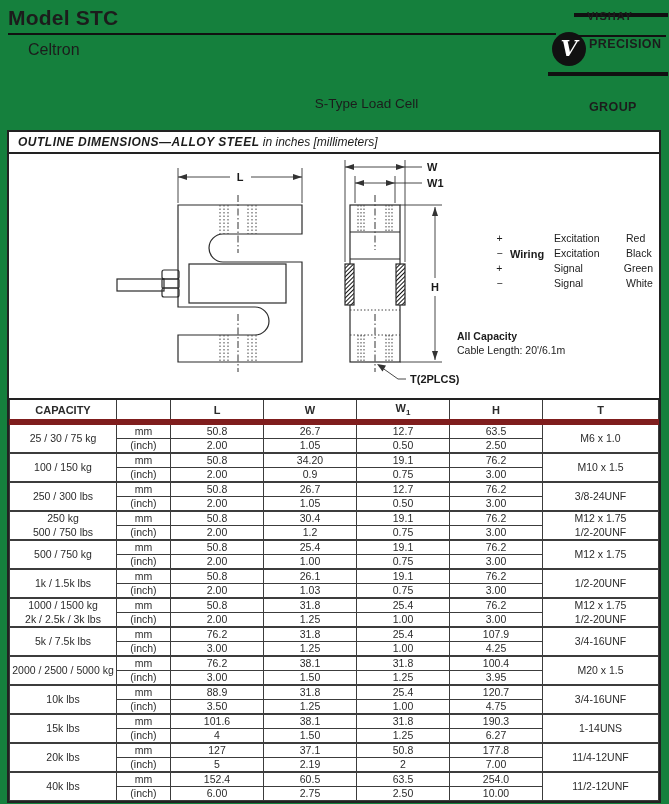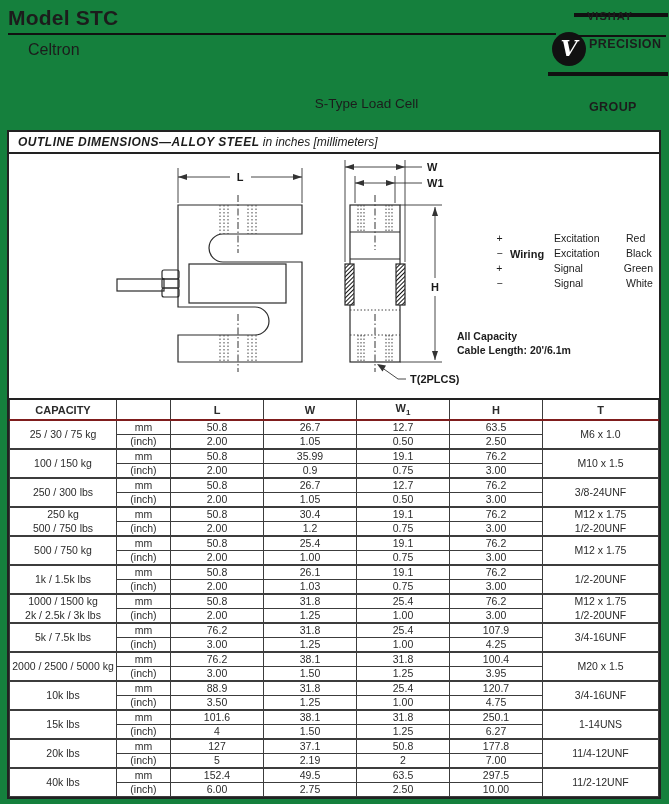--- a/index.html
+++ b/index.html
@@ -30,26 +30,26 @@
   .section-bar b{letter-spacing:.5px;}
 
   
   .drawing{position:relative;height:244px;}
   .drawing svg{position:absolute;left:0;top:0;}
   .wiring-title{position:absolute;left:501px;top:50px;font-size:11px;font-weight:bold;margin-top:44px;}
   .wiring-row{position:absolute;left:484px;width:160px;font-size:10.5px;display:flex;}
   .wiring-row .sign{width:13px;text-align:center;}
   .wiring-row .wlabel{width:72px;padding-left:48px;}
   .note1{position:absolute;left:448px;top:176px;font-size:10.5px;font-weight:bold;}
-  .note2{position:absolute;left:448px;top:190px;font-size:10.5px;font-weight:bold;}
+  .note2{position:absolute;left:448px;top:190px;font-size:10.5px;font-weight:normal;}
 
   
   table.dims{border-collapse:collapse;table-layout:fixed;width:100%;font-size:10.5px;color:#2b2b2b;border-top:2px solid #222;}
   table.dims th,table.dims td{border:1px solid #3c3c3c;text-align:center;vertical-align:middle;padding:0 2px;}
-  table.dims thead th{height:19px;font-size:11px;font-weight:bold;border-bottom:2px solid #7f1d1d;}
+  table.dims thead th{height:19px;font-size:11px;font-weight:bold;border-bottom:6px solid #7f1d1d;}
   table.dims td{height:13px;line-height:1.08;}
   table.dims sub{font-size:8px;}
   tr.group-start td{border-top:2px solid #3c3c3c;}
   tr.inch-row td{border-top:1px solid #a8a8a8;}
   td.cap div,td.thread div{line-height:13.5px;}
 </style>
 </head>
 <body>
 
 <div id="page">
@@ -247,21 +247,21 @@
             <td class="val">1.05</td>
             <td class="val">0.50</td>
             <td class="val">2.50</td>
           </tr>
           <tr class="group-start">
             <td class="cap" rowspan="2">
               <div>100 / 150 kg</div>
             </td>
             <td class="unit">mm</td>
             <td class="val">50.8</td>
-            <td class="val">35.99</td>
+            <td class="val">34.20</td>
             <td class="val">19.1</td>
             <td class="val">76.2</td>
             <td class="thread" rowspan="2">
               <div>M10 x 1.5</div>
             </td>
           </tr>
           <tr class="inch-row">
             <td class="unit">(inch)</td>
             <td class="val">2.00</td>
             <td class="val">0.9</td>
@@ -433,21 +433,21 @@
             <td class="val">4.75</td>
           </tr>
           <tr class="group-start">
             <td class="cap" rowspan="2">
               <div>15k lbs</div>
             </td>
             <td class="unit">mm</td>
             <td class="val">101.6</td>
             <td class="val">38.1</td>
             <td class="val">31.8</td>
-            <td class="val">250.1</td>
+            <td class="val">190.3</td>
             <td class="thread" rowspan="2">
               <div>1-14UNS</div>
             </td>
           </tr>
           <tr class="inch-row">
             <td class="unit">(inch)</td>
             <td class="val">4</td>
             <td class="val">1.50</td>
             <td class="val">1.25</td>
             <td class="val">6.27</td>
@@ -471,23 +471,23 @@
             <td class="val">2.19</td>
             <td class="val">2</td>
             <td class="val">7.00</td>
           </tr>
           <tr class="group-start">
             <td class="cap" rowspan="2">
               <div>40k lbs</div>
             </td>
             <td class="unit">mm</td>
             <td class="val">152.4</td>
-            <td class="val">49.5</td>
+            <td class="val">60.5</td>
             <td class="val">63.5</td>
-            <td class="val">297.5</td>
+            <td class="val">254.0</td>
             <td class="thread" rowspan="2">
               <div>11/2-12UNF</div>
             </td>
           </tr>
           <tr class="inch-row">
             <td class="unit">(inch)</td>
             <td class="val">6.00</td>
             <td class="val">2.75</td>
             <td class="val">2.50</td>
             <td class="val">10.00</td>

